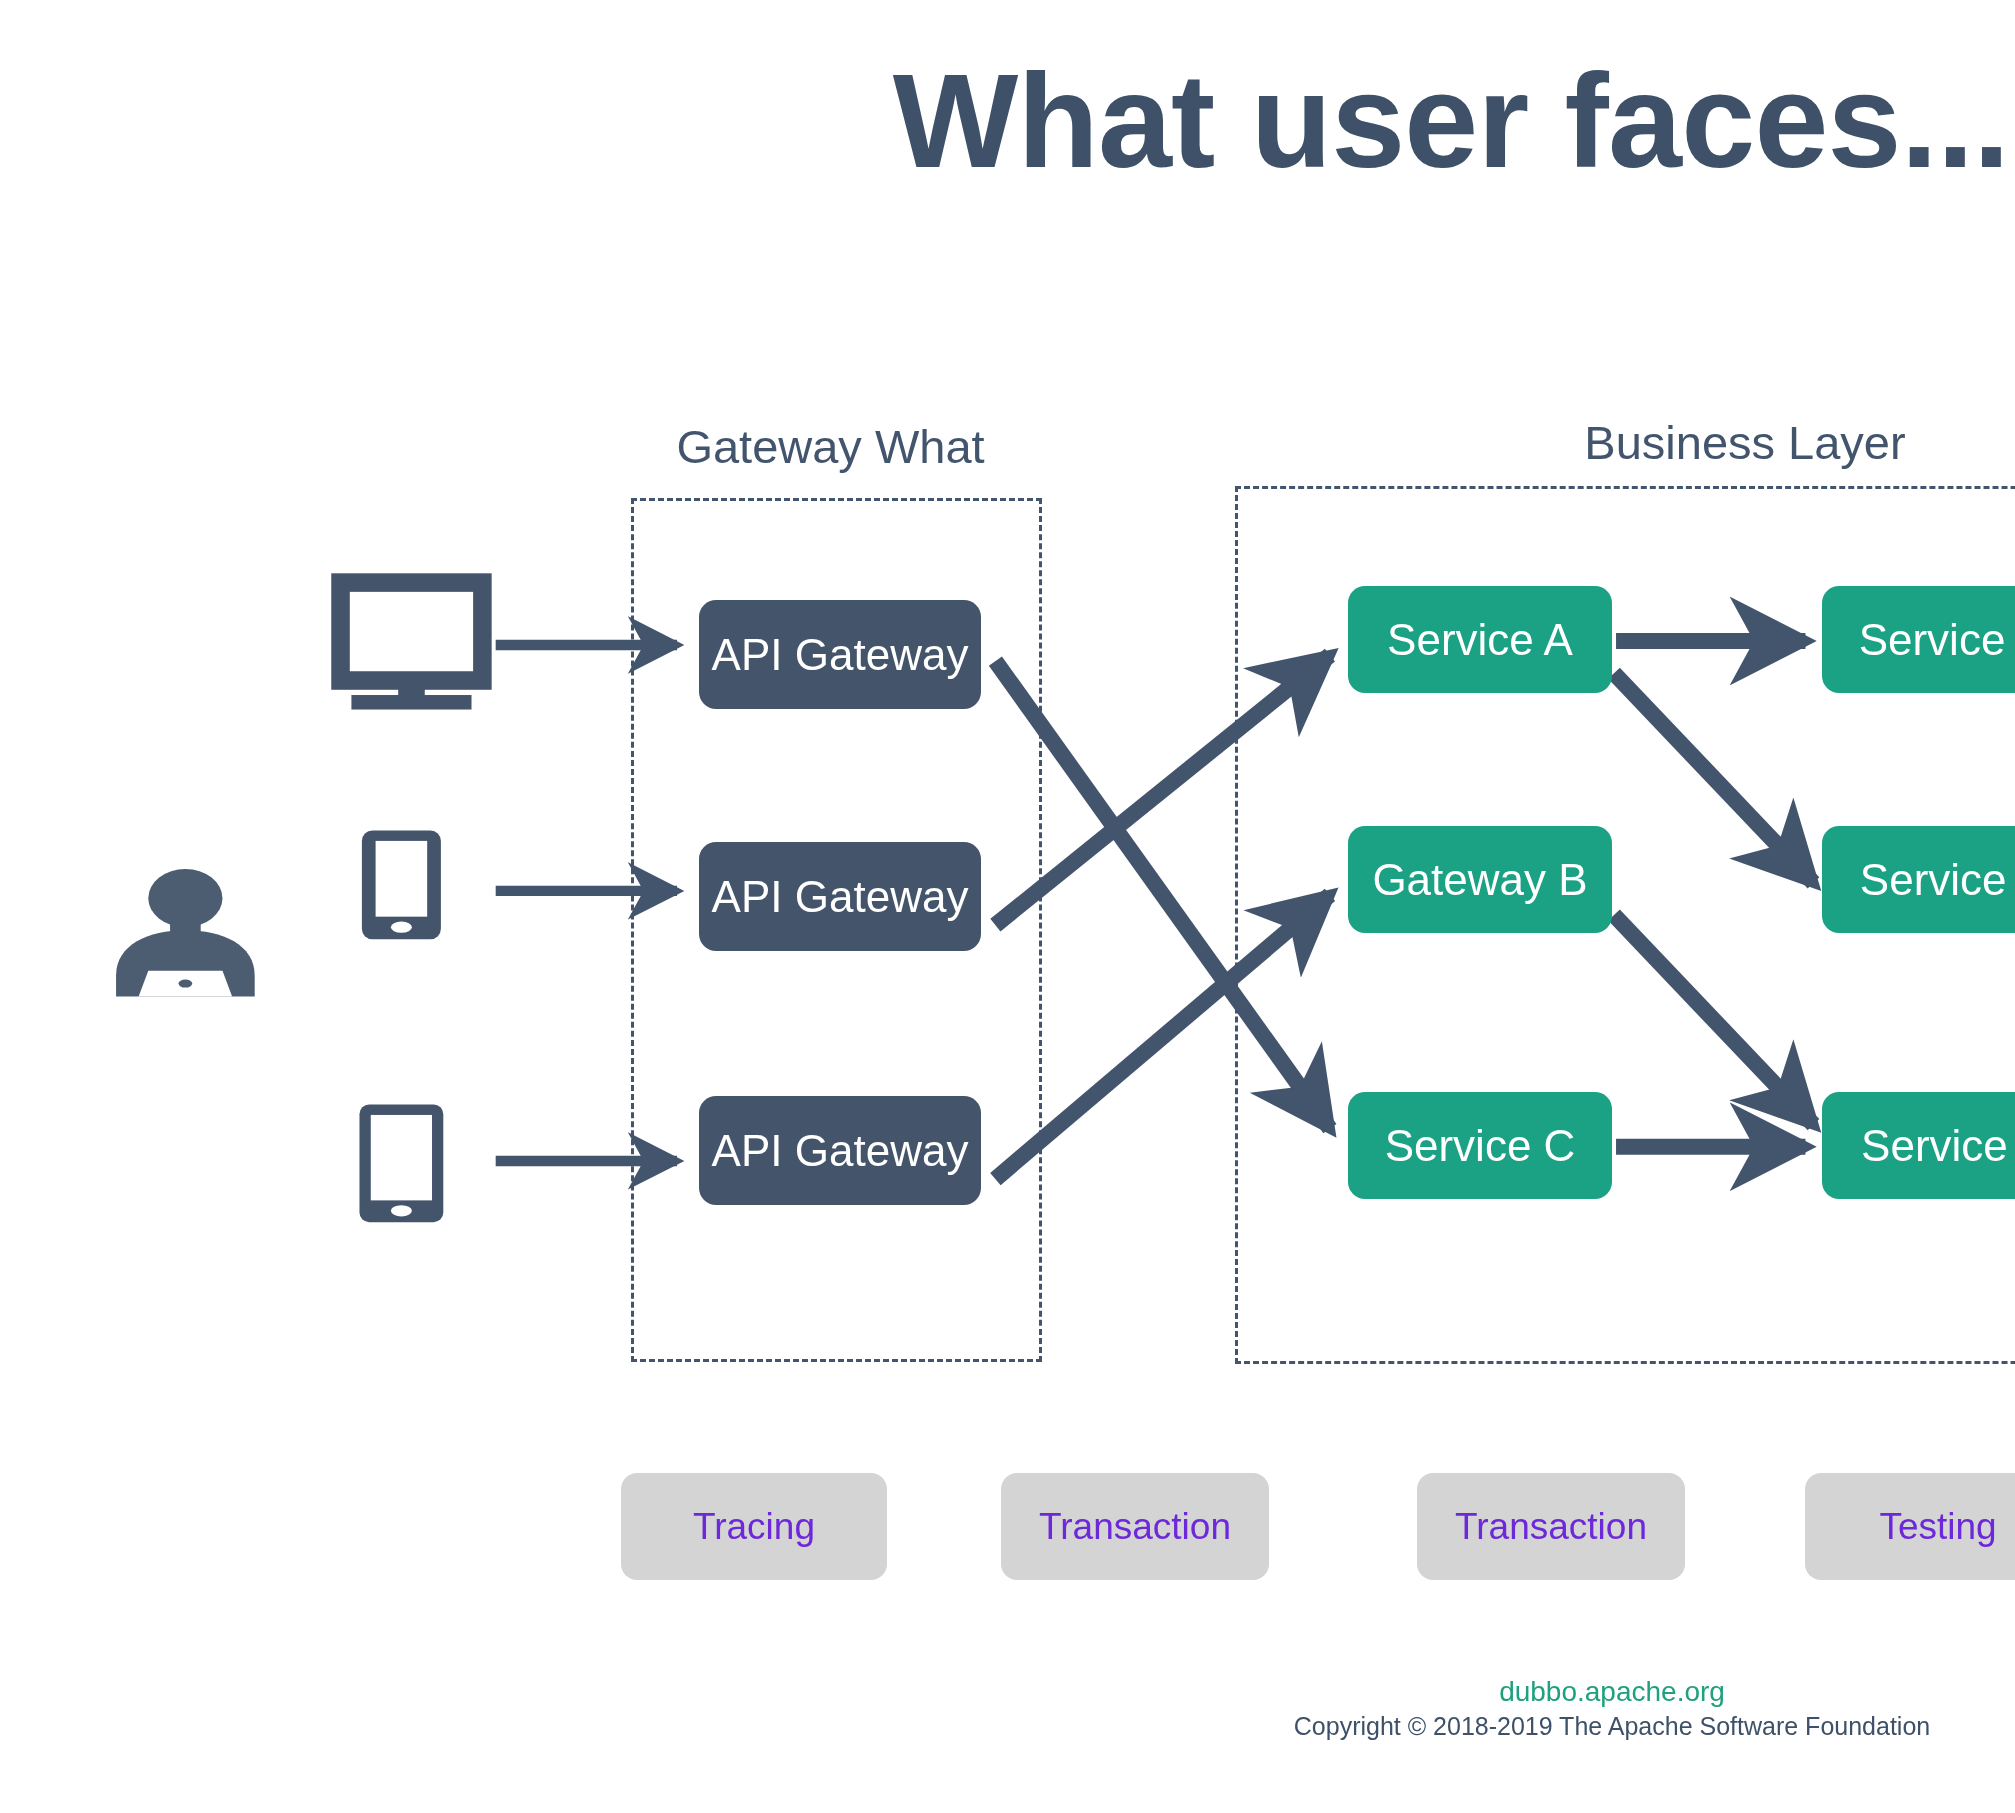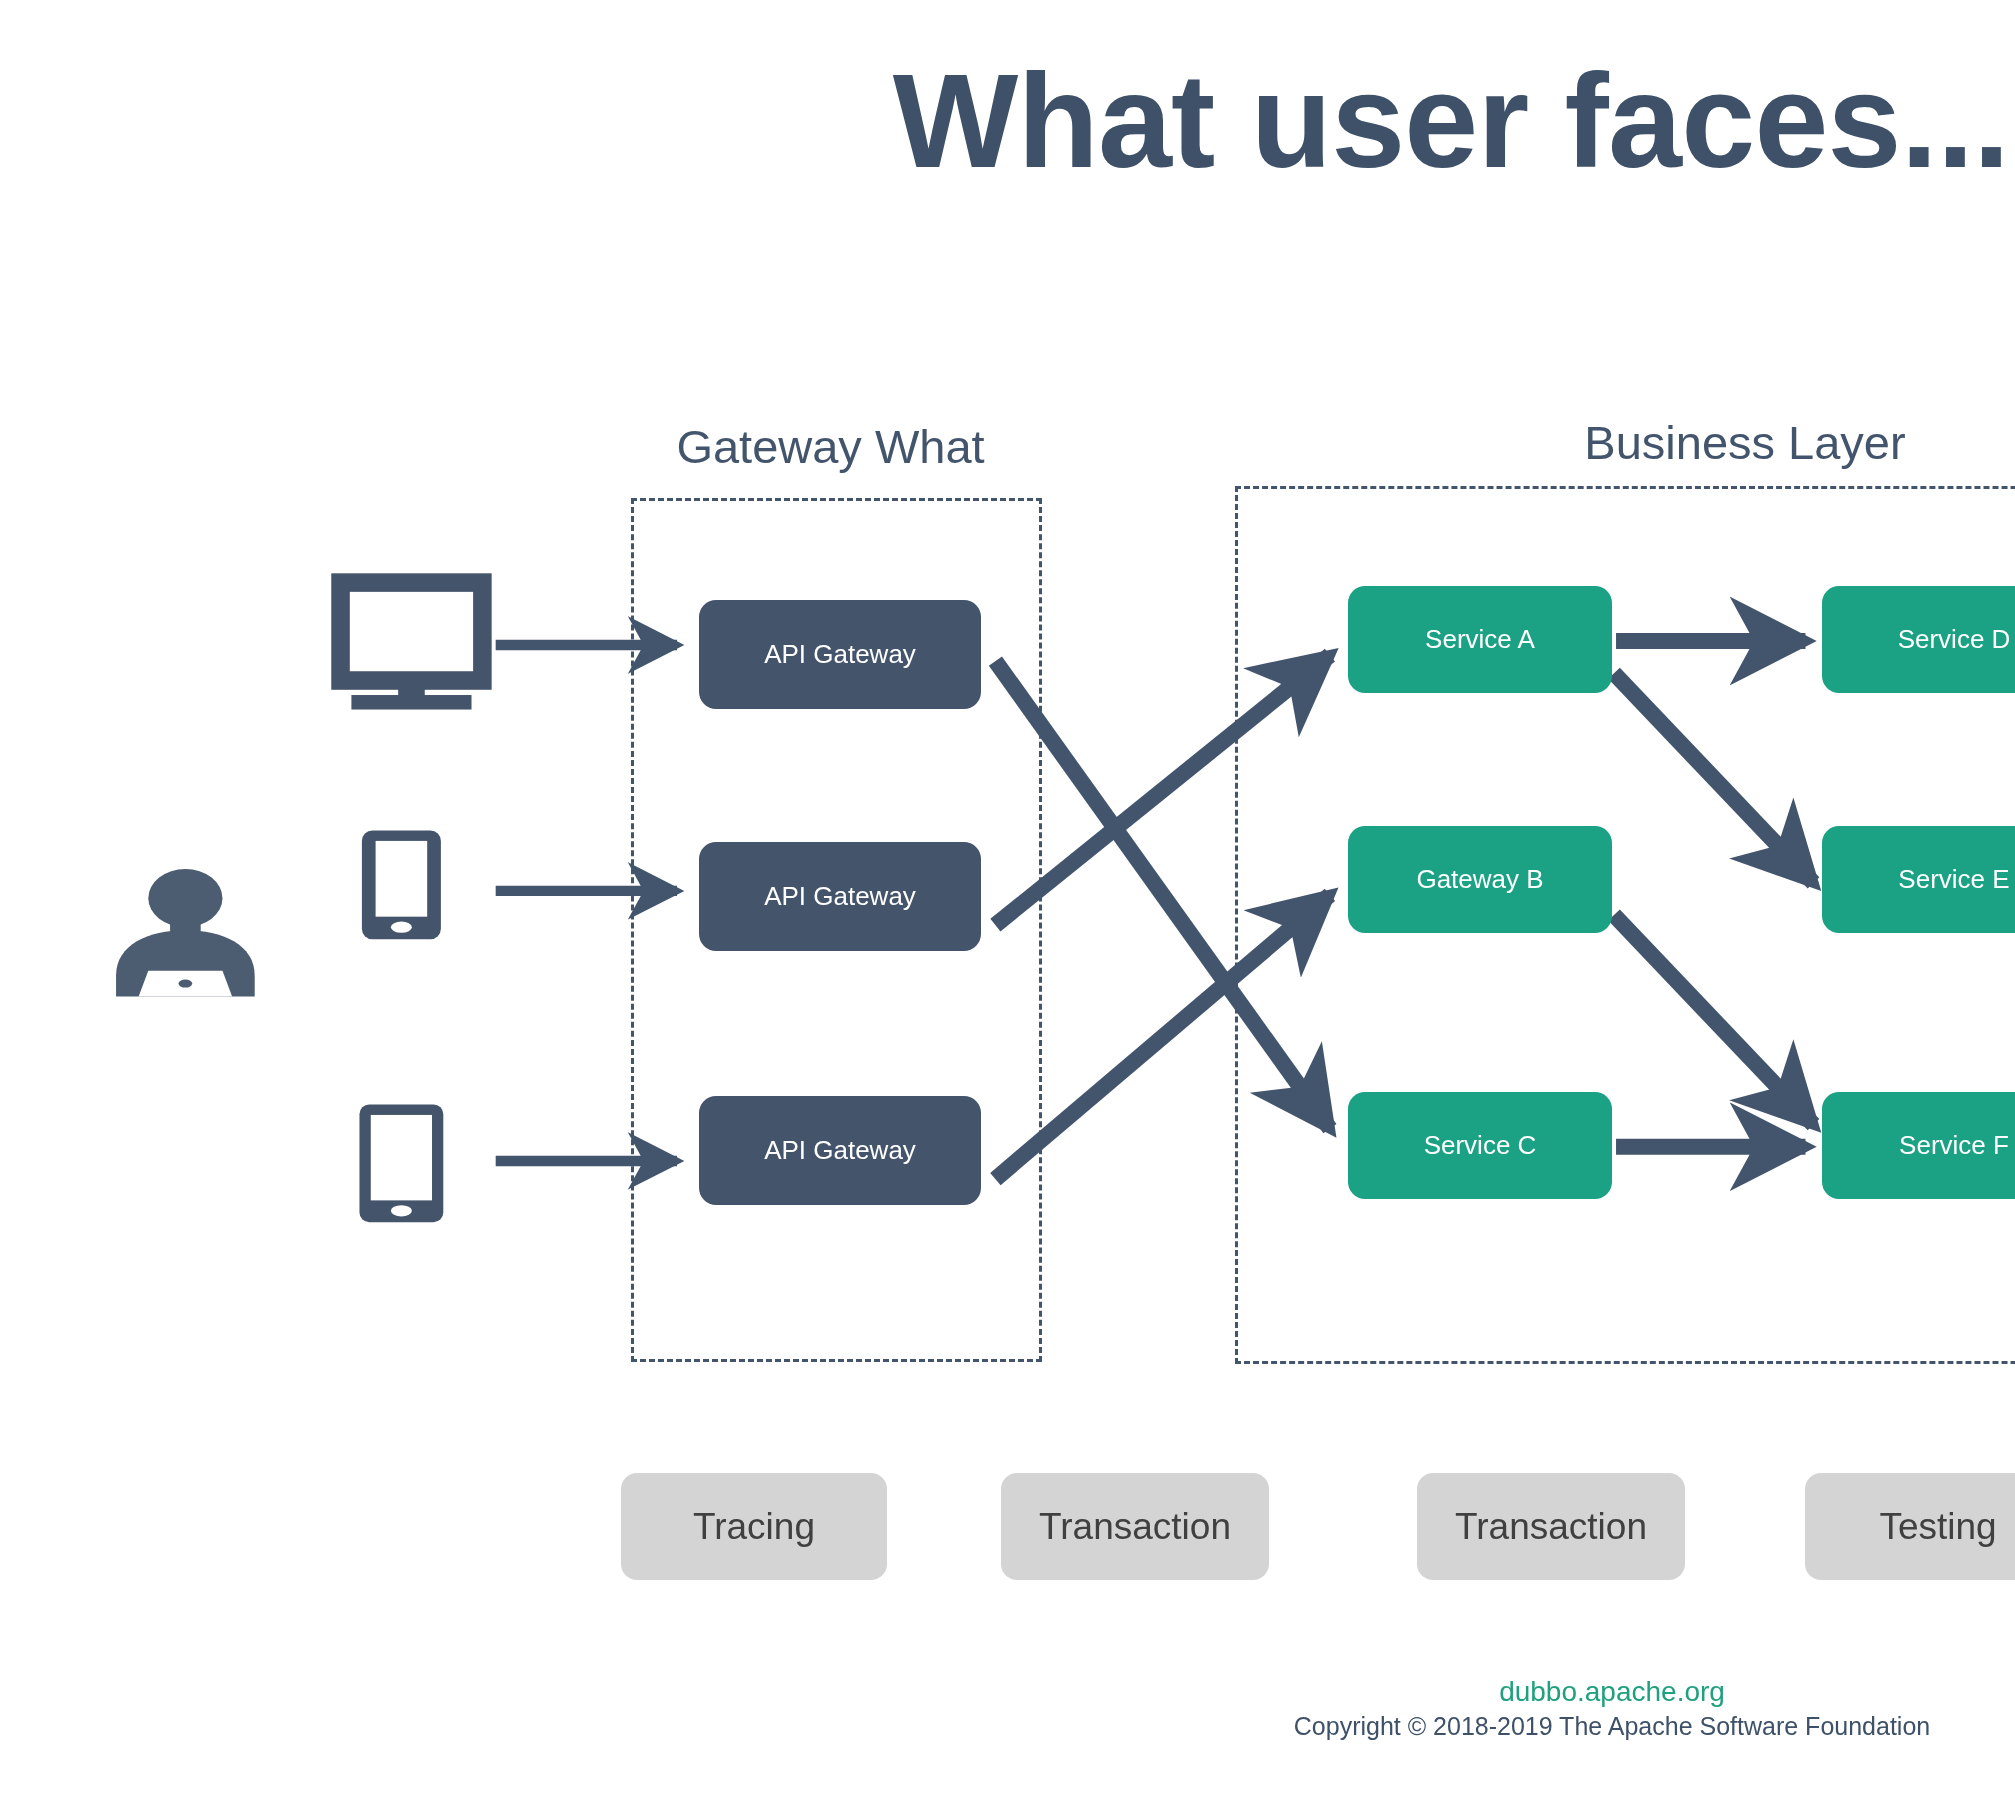--- a/index.html
+++ b/index.html
@@ -24,40 +24,40 @@
 
   
   .dashed{position:absolute;border:3.6px dashed #43556d;}
   #box-gateway {left:631px;top:498px;width:405px;height:858px;}
   #box-business{left:1235px;top:486px;width:1001px;height:872px;}
 
   
   .node{
     position:absolute;border-radius:17px;display:flex;
     align-items:center;justify-content:center;
-    color:#fff;font-size:26px;font-weight:400;white-space:nowrap;
+    color:#fff;font-size:44px;font-weight:400;white-space:nowrap;
   }
   .gw  {background:#44546a;width:282px;height:109px;}
   .svc {background:#1ba183;width:264px;height:107px;align-items:center;}
 
   #gw-1{left:699px;top:600px;}
   #gw-2{left:699px;top:842px;}
   #gw-3{left:699px;top:1096px;}
 
   #svc-a{left:1348px;top:586px;}
   #svc-b{left:1348px;top:826px;}
   #svc-c{left:1348px;top:1092px;}
   #svc-d{left:1822px;top:586px;}
   #svc-e{left:1822px;top:826px;}
   #svc-f{left:1822px;top:1092px;}
 
   
   .chip{
     position:absolute;top:1473px;height:107px;border-radius:16px;
-    background:#d4d4d4;color:#404040;
+    background:#d4d4d4;color:#6d28d9;
     display:flex;align-items:center;justify-content:center;
     font-size:37px;font-weight:400;white-space:nowrap;
   }
   #chip-0{left:621px;width:266px;}
   #chip-1{left:1001px;width:268px;}
   #chip-2{left:1417px;width:268px;}
   #chip-3{left:1805px;width:266px;}
 
   
   #footer{position:absolute;left:0;top:1676px;width:3224px;text-align:center;}

